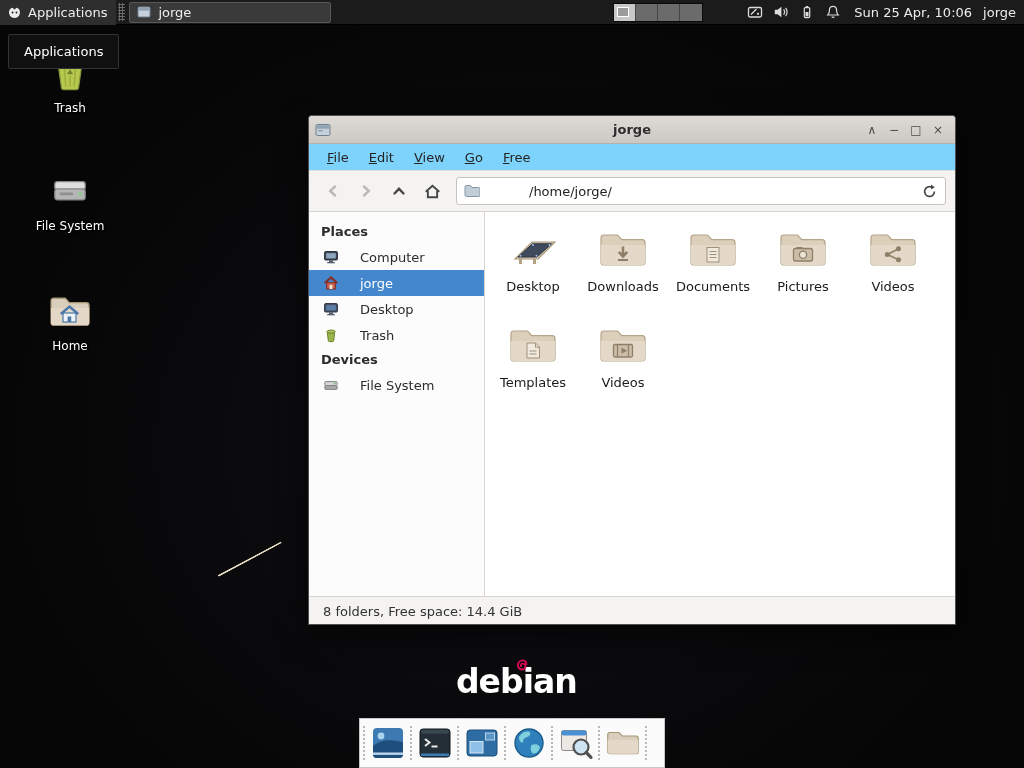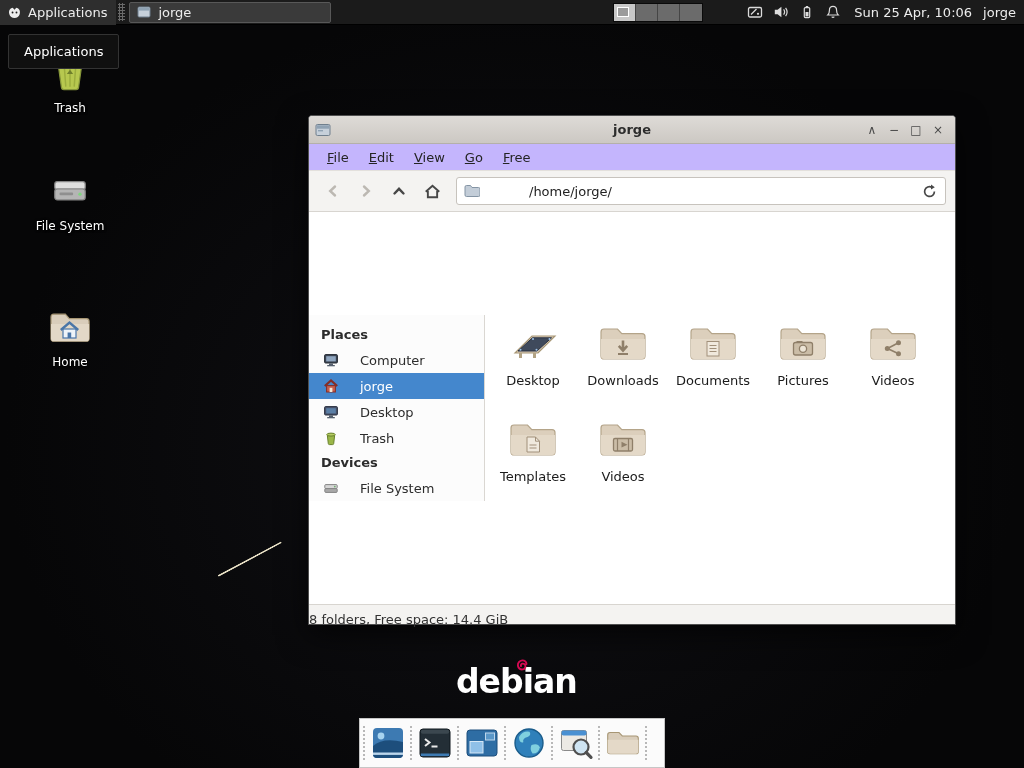--- a/index.html
+++ b/index.html
@@ -55,42 +55,42 @@
             background:#f4f3f1; border:1px solid #4f4f4f; border-radius:4px 4px 0 0;
             box-shadow:0 10px 30px rgba(0,0,0,.65); display:flex; flex-direction:column; }
   .titlebar { height:28px; background:linear-gradient(#dedbd7,#ccc8c3); border-radius:3px 3px 0 0;
               display:flex; align-items:center; padding:0 6px; border-bottom:1px solid #b4b0aa; }
   .title { position:absolute; left:0; right:0; text-align:center; font-size:13px; font-weight:bold;
            color:#2d2d2d; pointer-events:none; }
   .titlebar svg { z-index:1; }
   .winbtns { margin-left:auto; display:flex; z-index:1; }
   .wbtn { width:22px; height:22px; display:flex; align-items:center; justify-content:center;
           color:#4a4a4a; font-size:12px; }
-  .menubar { height:27px; background:#c4b5fd; display:flex; align-items:center; padding-left:8px;
+  .menubar { height:27px; background:#7dd3fc; display:flex; align-items:center; padding-left:8px;
              border-bottom:1px solid #e3e0dc; }
   .mitem { display:inline-block; padding:4px 10px; font-size:13px; color:#242424; }
   .mitem::first-letter { text-decoration:underline; }
   .toolbar { height:41px; background:#f4f3f1; border-bottom:1px solid #d8d5d0;
              display:flex; align-items:center; padding:0 9px; gap:3px; }
   .tbtn { width:30px; height:28px; display:flex; align-items:center; justify-content:center; border-radius:3px; }
   .pathbar { flex:1; height:28px; margin-left:6px; background:#fff; border:1px solid #c7c3bd;
              border-radius:3px; display:flex; align-items:center; padding:0 7px; gap:7px;
              font-size:13px; color:#222; }
   .pathtext { flex:1;margin-left:42px; }
-  .content { flex:1; display:flex; min-height:0; background:#fff;align-items:center; }
+  .content { flex:1; display:flex; min-height:0; background:#fff; }
   .sidebar { width:176px; background:#fcfcfc; border-right:1px solid #dad7d2; padding-top:8px; }
   .shead { font-size:13px; font-weight:bold; color:#2c2c2c; padding:4px 12px 5px; }
   .srow { height:26px; display:flex; align-items:center; gap:21px; padding-left:14px;
           font-size:13px; color:#2c2c2c; }
   .srow.selected { background:#4487cd; color:#fff; }
   .files { flex:1; padding:12px 0 0 3px; display:flex; flex-wrap:wrap; align-content:flex-start; }
   .fcell { width:90px; height:96px; display:flex; flex-direction:column; align-items:center; padding-top:4px; }
   .flabel { margin-top:7px; font-size:13px; color:#1b1b1b; text-align:center; }
-  .statusbar { height:20px; background:#f4f3f1; border-top:1px solid #d8d5d0; font-size:13px;
-               color:#333; line-height:29px; }
+  .statusbar { height:28px; background:#f4f3f1; border-top:1px solid #d8d5d0; font-size:13px;
+               color:#333; line-height:29px; padding-left:14px; }
 
   
   .dock { position:absolute; left:359px; top:718px; width:306px; height:50px; z-index:5;
           background:#fbfbfb; border:1px solid #c6c6c6; display:flex; align-items:flex-start;
           padding-top:5px; }
   .dhandle { width:5px; height:36px; margin:1px 2px 0;
              background-image: radial-gradient(#b8b8b8 1px, transparent 1.2px);
              background-size:4px 4px; }
   .ditem { width:38px; height:38px; display:flex; align-items:center; justify-content:center; }
 </style>
@@ -112,21 +112,21 @@
   <div class="dicon" style="top:170px;">
     <svg width="42" height="42" viewBox="0 0 40 40">
       <rect x="5.5" y="11" width="29" height="8" rx="2.5" fill="#dedede" stroke="#858585" stroke-width="1.2"></rect>
       <rect x="5.5" y="18" width="29" height="10.5" rx="2.5" fill="#b5b5b5" stroke="#858585" stroke-width="1.2"></rect>
       <rect x="10" y="21.5" width="13" height="2.5" rx="1" fill="#8f8f8f"></rect>
       <circle cx="29.5" cy="23" r="1.6" fill="#7fd67f"></circle>
     </svg>
     <div class="dlabel">File System</div>
   </div>
 
-  <div class="dicon" style="top:306px;">
+  <div class="dicon" style="top:290px;">
     <svg width="46" height="42" viewBox="0 0 46 40">
       <path d="M4 10 q0-2.8 2.8-2.8 h11.5 l4 4.4 h17 q2.8 0 2.8 2.8 v17 q0 2.8-2.8 2.8 H6.8 q-2.8 0-2.8-2.8 Z" fill="#d9cdbb" stroke="#a79674" stroke-width="1.2"></path>
       <path d="M4 17 h38.1 v14.4 q0 2.8-2.8 2.8 H6.8 q-2.8 0-2.8-2.8 Z" fill="#e3d8c7"></path>
       <rect x="16" y="22" width="13" height="9" fill="#eef3f8" stroke="#4a76a8" stroke-width="1.2"></rect>
       <path d="M13.8 23 L22.5 15.5 L31.2 23" stroke="#4a76a8" stroke-width="2.4" fill="none"></path>
       <rect x="20.6" y="25.5" width="3.6" height="5.5" fill="#4a76a8"></rect>
     </svg>
     <div class="dlabel">Home</div>
   </div>
 

